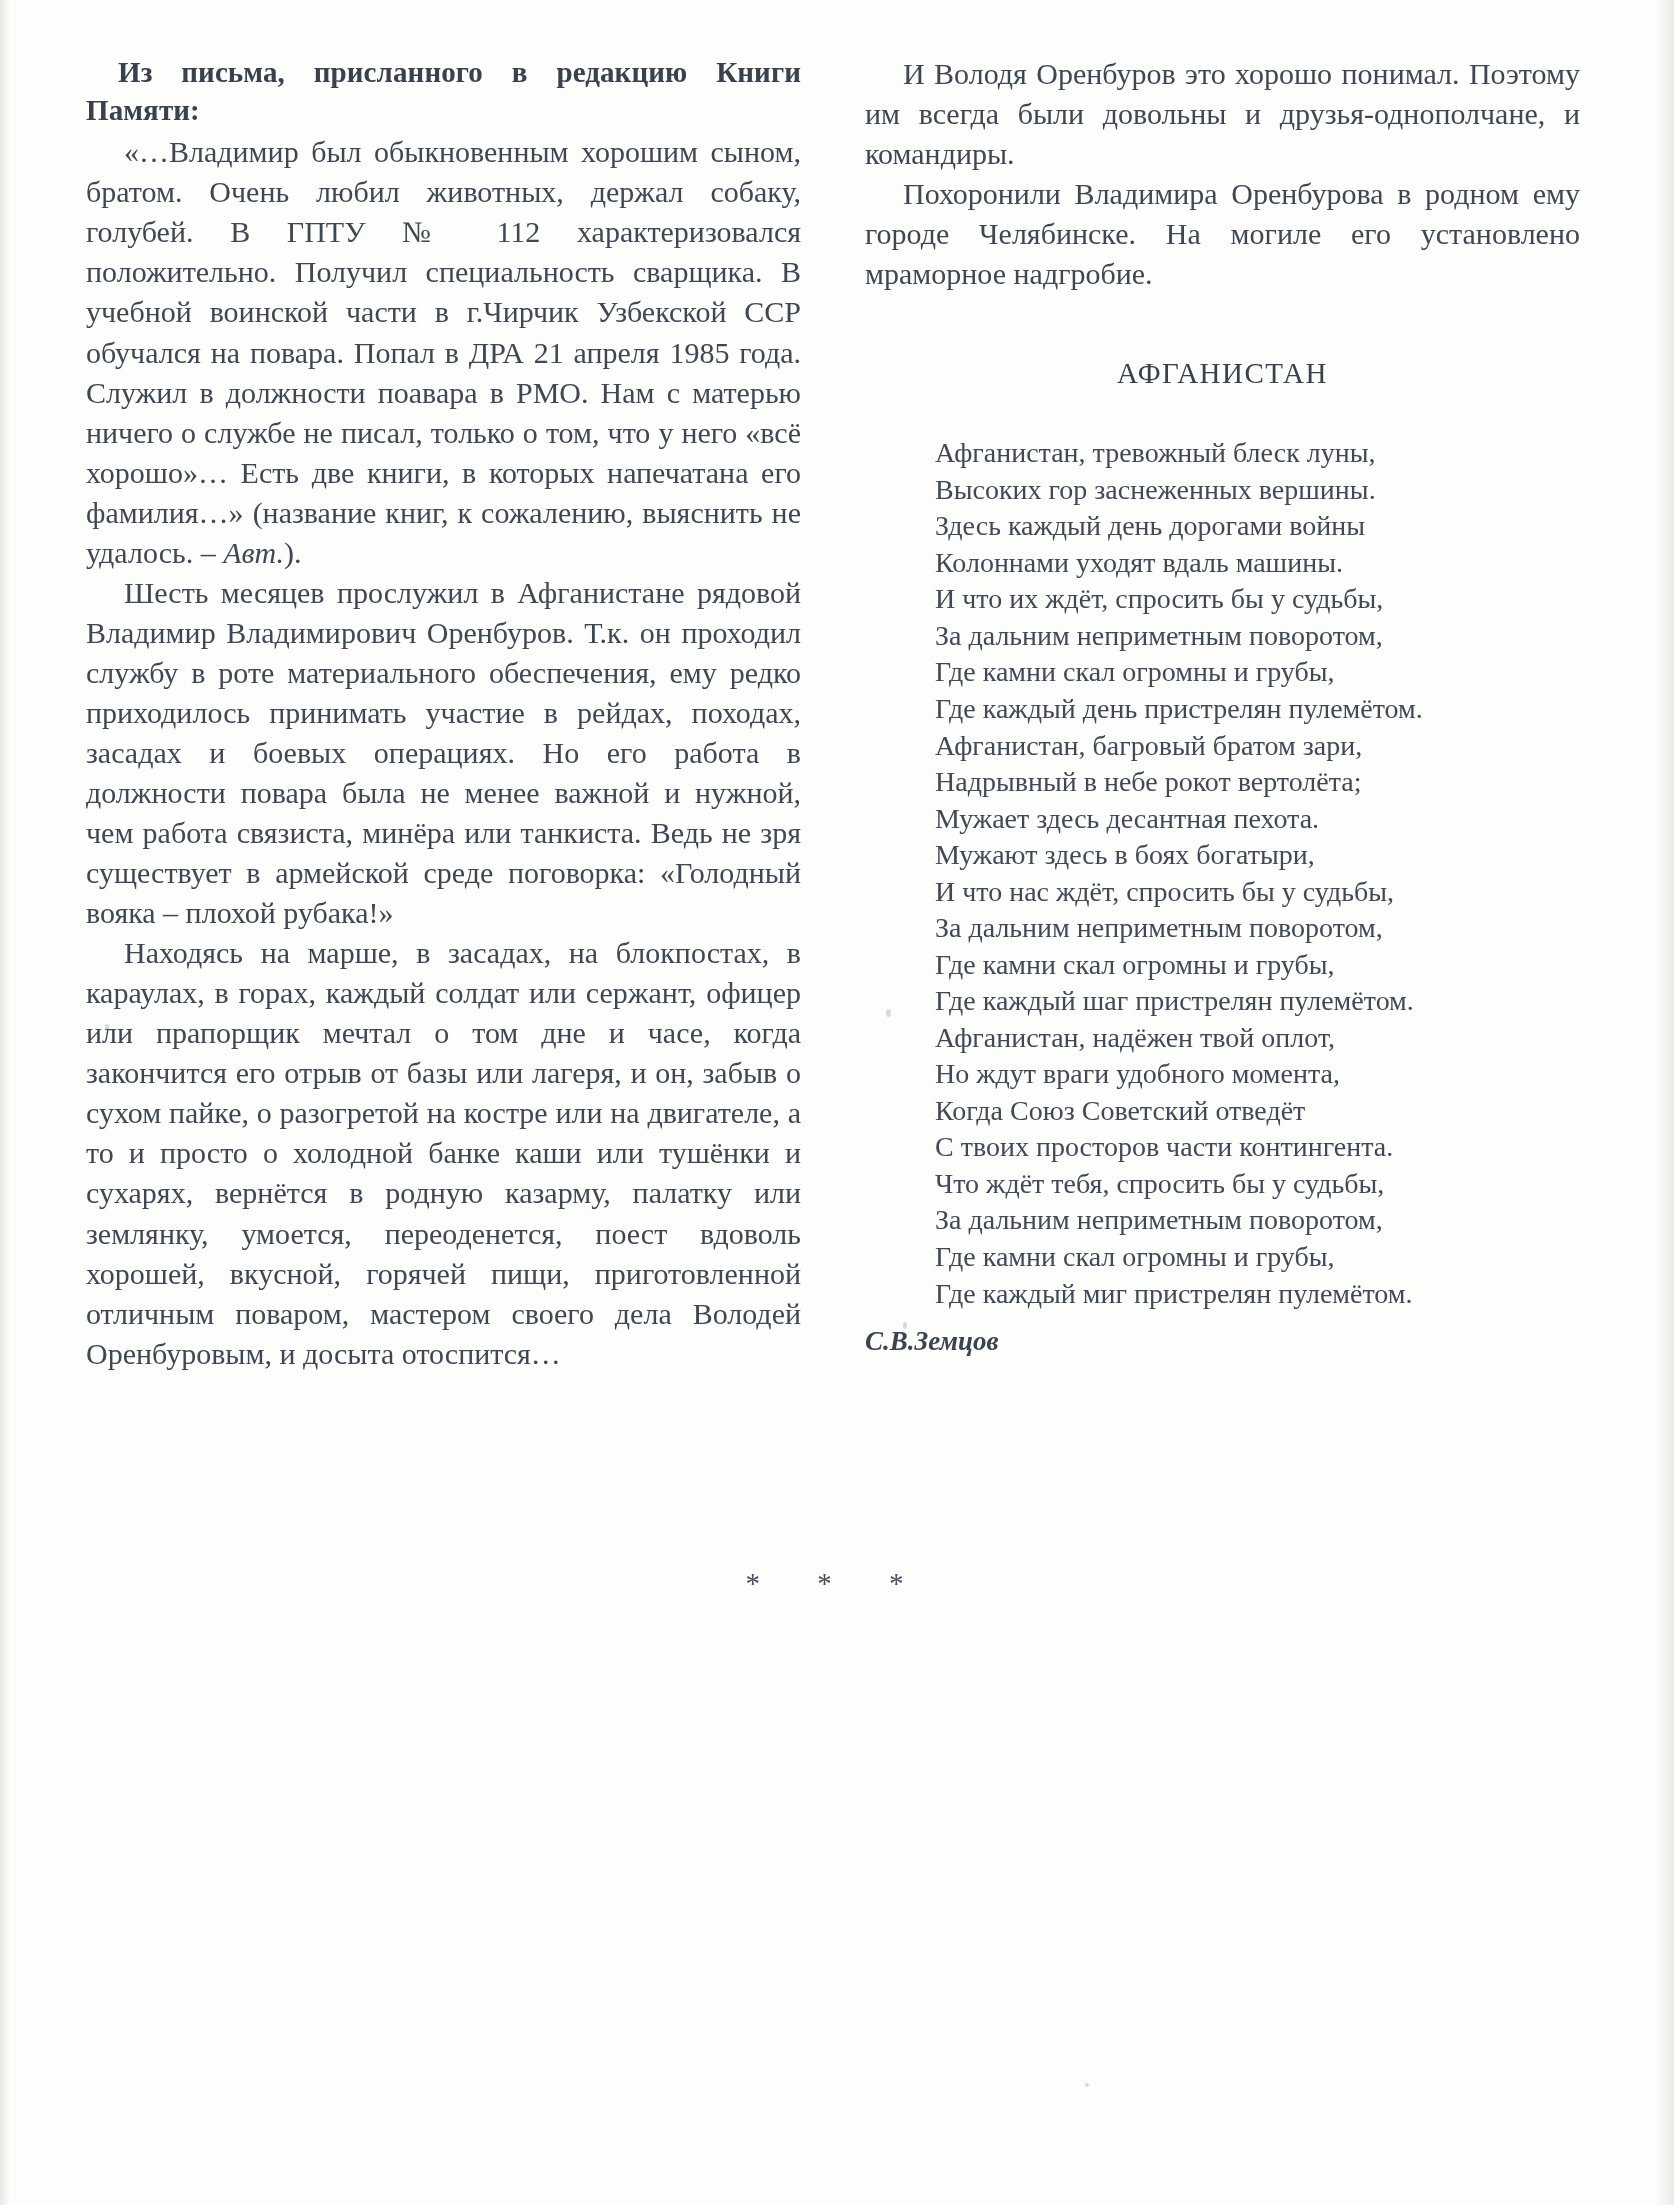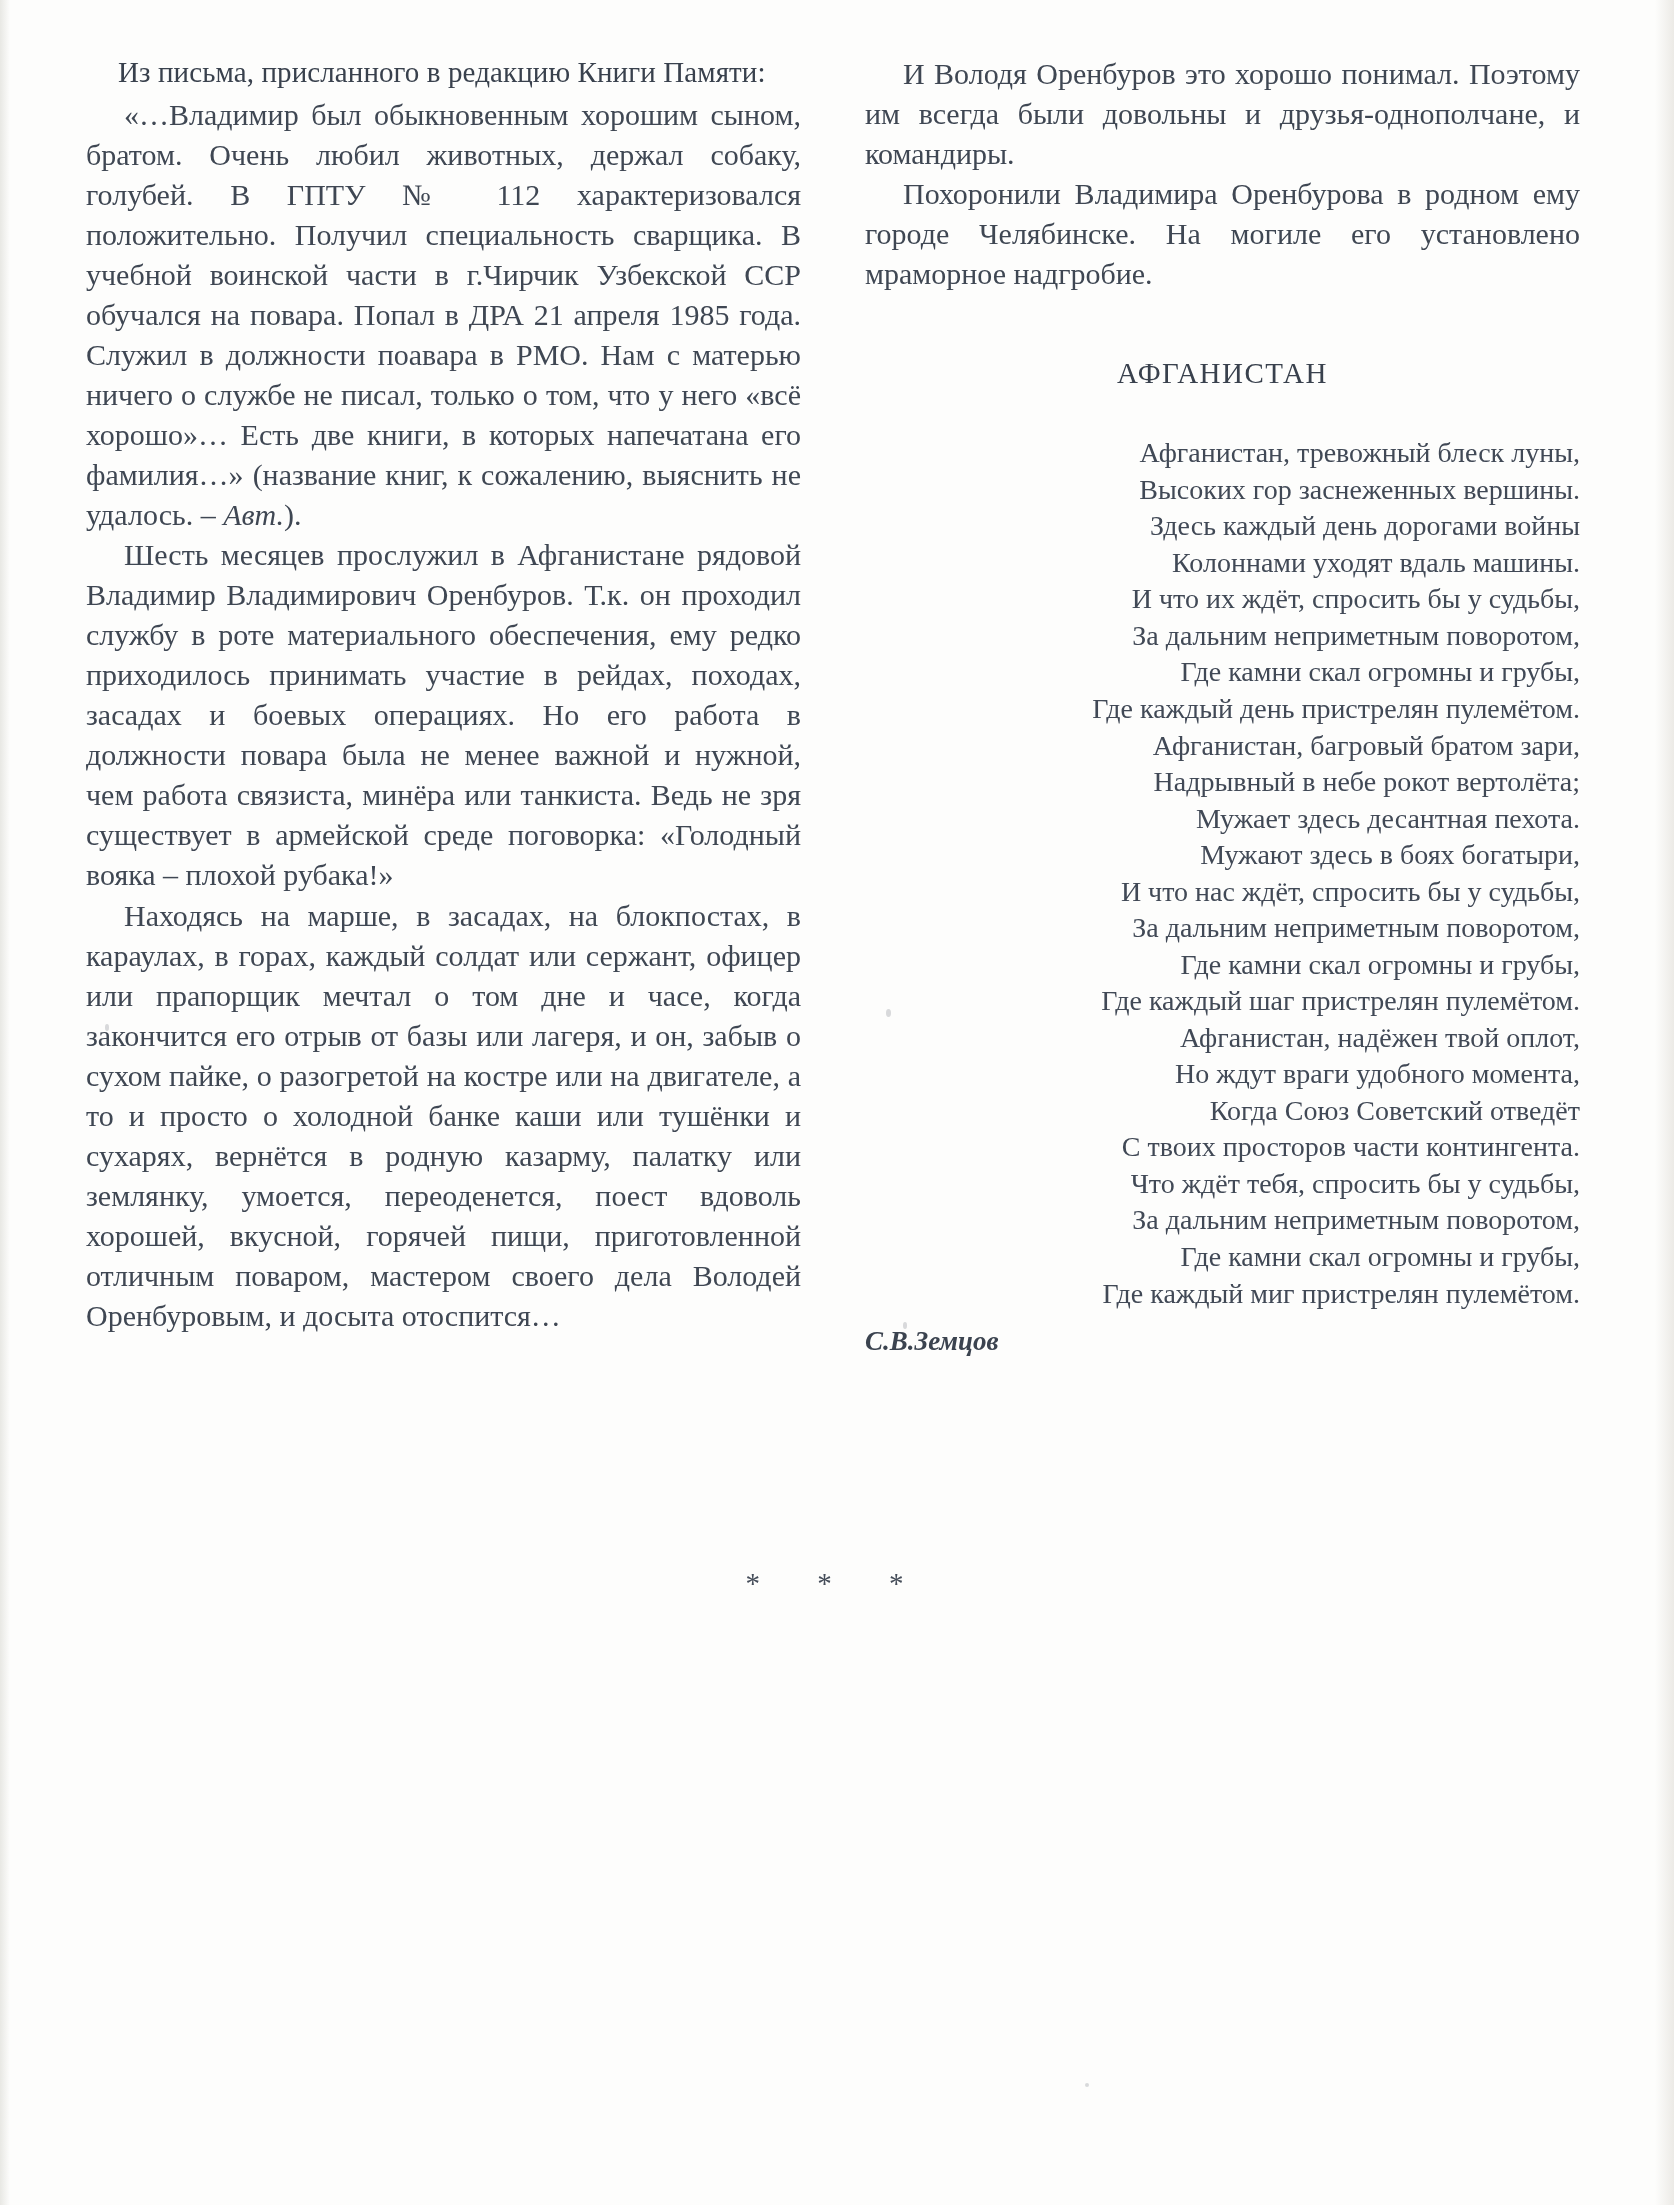--- a/index.html
+++ b/index.html
@@ -41,21 +41,21 @@
     width: 1494px;
     display: flex;
     gap: 64px;
   }
   .column {
     width: 715px;
   }
 
   .section-heading {
     font-size: 29px;
-    font-weight: normal;
+    font-weight: bold;
     line-height: 1.30;
     text-align: justify;
     text-indent: 32px;
     margin: 0 0 2.9px 0;
     color: #39414d;
     letter-spacing: 0.1px;
   }
 
   p.body {
     font-size: 30px;
@@ -76,21 +76,20 @@
     letter-spacing: 1.5px;
     margin: 63px 0 0 0;
     color: #39414d;
   }
   .poem {
     margin: 45px 0 0 0;
     padding-left: 70px;
     font-size: 28px;
     line-height: 1.305;
     color: #414956;
-    text-align: right;
   }
   .poem-line {
     white-space: pre;
     display: block;
   }
   .poem-author {
     margin-top: 14px;
     text-align: left;
     padding-right: 4.4px;
     font-size: 27px;

